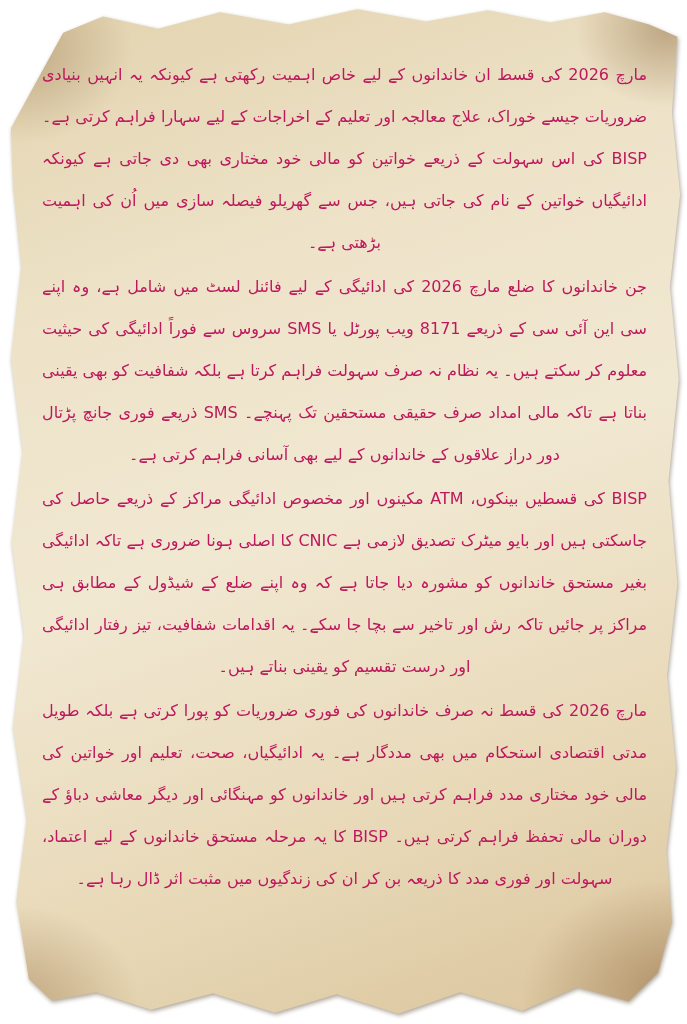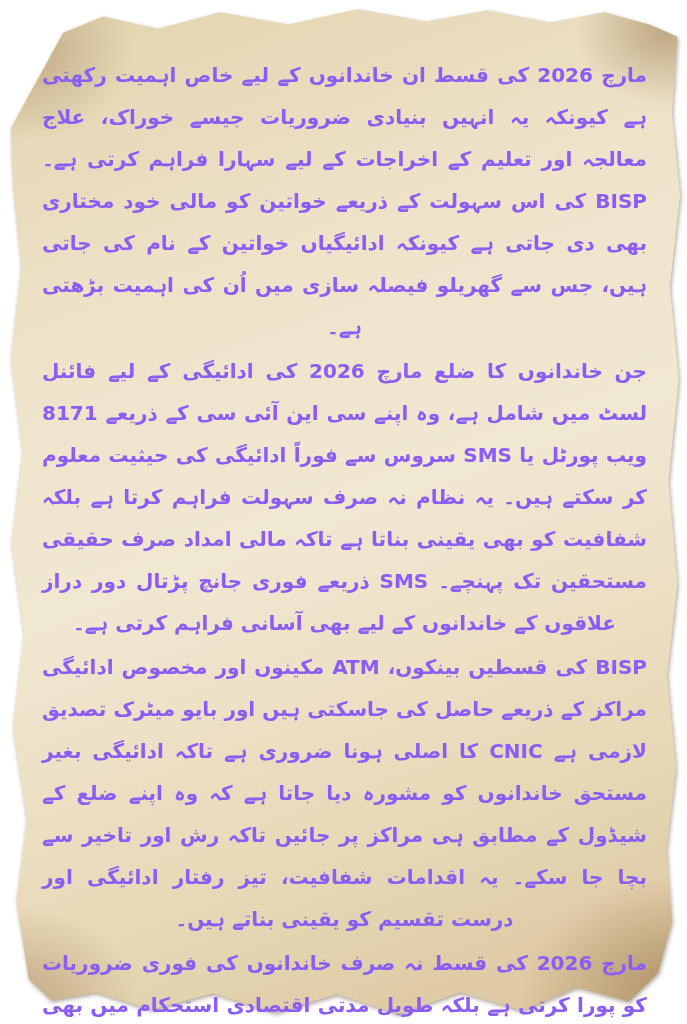--- a/index.html
+++ b/index.html
@@ -42,23 +42,23 @@
       radial-gradient(115% 112% at 48% 45%,   rgba(0,0,0,0) 60%,     rgba(125,92,52,0.30) 100%),
       linear-gradient(160deg, #e2d2ad 0%, #eee3c9 28%, #f1e8d2 50%, #e7d7b5 78%, #d9c39b 100%);
   }
   .text-block {
     position: absolute;
     top: 54px;
     right: 40px;
     left: 42px;
     bottom: 48px;
     direction: rtl;
-    color: #8b5cf6;
-    font-weight: 700;
-    font-size: 20px;
+    color: #be185d;
+    font-weight: 400;
+    font-size: 16px;
     line-height: 42px;
     letter-spacing: 0;
   }
   .text-block p {
     margin: 0 0 2px 0;
     text-align: justify;
     text-align-last: center;
   }
 </style>
 </head>

